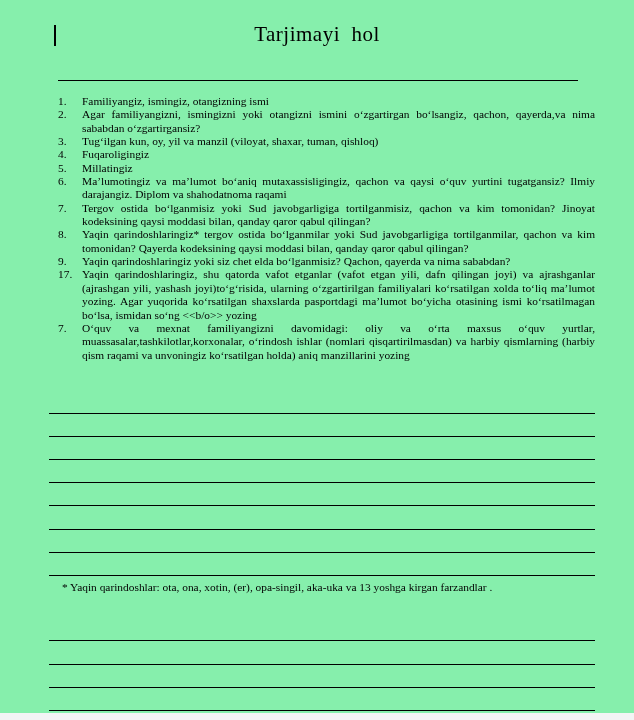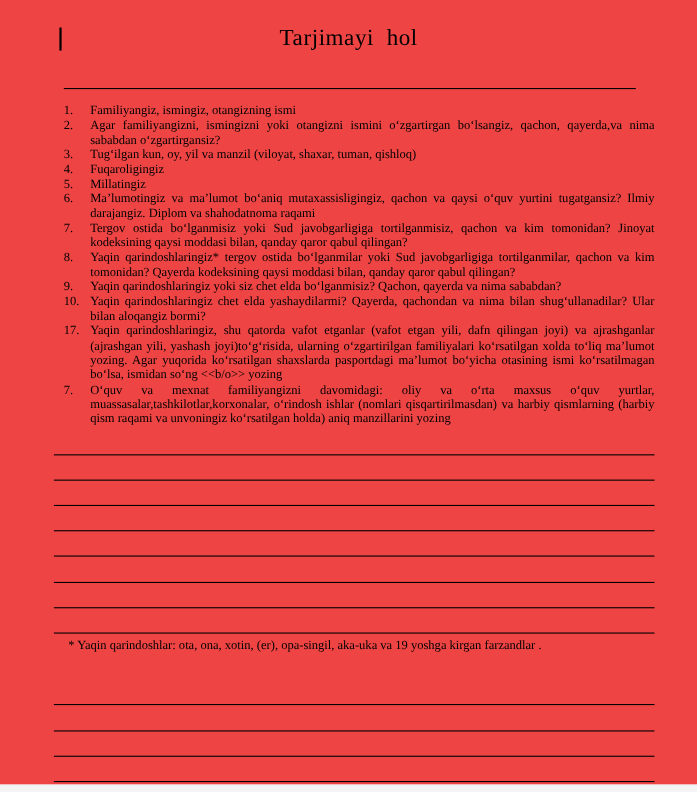--- a/index.html
+++ b/index.html
@@ -84,21 +84,21 @@
     position: absolute;
     top: 713px;
     left: 0;
     width: 100%;
     height: 7px;
   }
 </style>
 </head>
 <body>
 
-<div class="page" style="background: #ef4444;">
+<div class="page" style="background: #86efac;">
 
   <div class="text-cursor"></div>
 
   <div class="doc-title">Tarjimayi  hol</div>
 
   <hr class="header-rule">
 
   <div class="question-list">
       <div class="q-row">
         <span class="q-num">1.</span>
@@ -130,45 +130,41 @@
       </div>
       <div class="q-row">
         <span class="q-num">8.</span>
         <span class="q-text">Yaqin qarindoshlaringiz* tergov ostida bo‘lganmilar yoki Sud javobgarligiga tortilganmilar, qachon va kim tomonidan? Qayerda kodeksining qaysi moddasi bilan, qanday qaror qabul qilingan?</span>
       </div>
       <div class="q-row">
         <span class="q-num">9.</span>
         <span class="q-text">Yaqin qarindoshlaringiz yoki siz chet elda bo‘lganmisiz? Qachon, qayerda va nima sababdan?</span>
       </div>
       <div class="q-row">
-        <span class="q-num">10.</span>
-        <span class="q-text">Yaqin qarindoshlaringiz chet elda yashaydilarmi? Qayerda, qachondan va nima bilan shug‘ullanadilar? Ular bilan aloqangiz bormi?</span>
-      </div>
-      <div class="q-row">
         <span class="q-num">17.</span>
         <span class="q-text">Yaqin qarindoshlaringiz, shu qatorda vafot etganlar (vafot etgan yili, dafn qilingan joyi) va ajrashganlar (ajrashgan yili, yashash joyi)to‘g‘risida, ularning o‘zgartirilgan familiyalari ko‘rsatilgan xolda to‘liq ma’lumot yozing. Agar yuqorida ko‘rsatilgan shaxslarda pasportdagi ma’lumot bo‘yicha otasining ismi ko‘rsatilmagan bo‘lsa, ismidan so‘ng &lt;&lt;b/o&gt;&gt; yozing</span>
       </div>
       <div class="q-row">
         <span class="q-num">7.</span>
         <span class="q-text">O‘quv va mexnat familiyangizni davomidagi: oliy va o‘rta maxsus o‘quv yurtlar, muassasalar,tashkilotlar,korxonalar, o‘rindosh ishlar (nomlari qisqartirilmasdan) va harbiy qismlarning (harbiy qism raqami va unvoningiz ko‘rsatilgan holda) aniq manzillarini yozing</span>
       </div>
     </div>
 
   <div class="write-lines lines-1">
       <div class="write-line"></div>
       <div class="write-line"></div>
       <div class="write-line"></div>
       <div class="write-line"></div>
       <div class="write-line"></div>
       <div class="write-line"></div>
       <div class="write-line"></div>
       <div class="write-line"></div>
     </div>
 
-  <div class="footnote">* Yaqin qarindoshlar: ota, ona, xotin, (er), opa-singil, aka-uka va 19 yoshga kirgan farzandlar .</div>
+  <div class="footnote">* Yaqin qarindoshlar: ota, ona, xotin, (er), opa-singil, aka-uka va 13 yoshga kirgan farzandlar .</div>
 
   <div class="write-lines lines-2">
       <div class="write-line"></div>
       <div class="write-line"></div>
       <div class="write-line"></div>
       <div class="write-line"></div>
     </div>
 
   <div class="bottom-strip" style="background: rgb(244, 244, 245);"></div>
 

